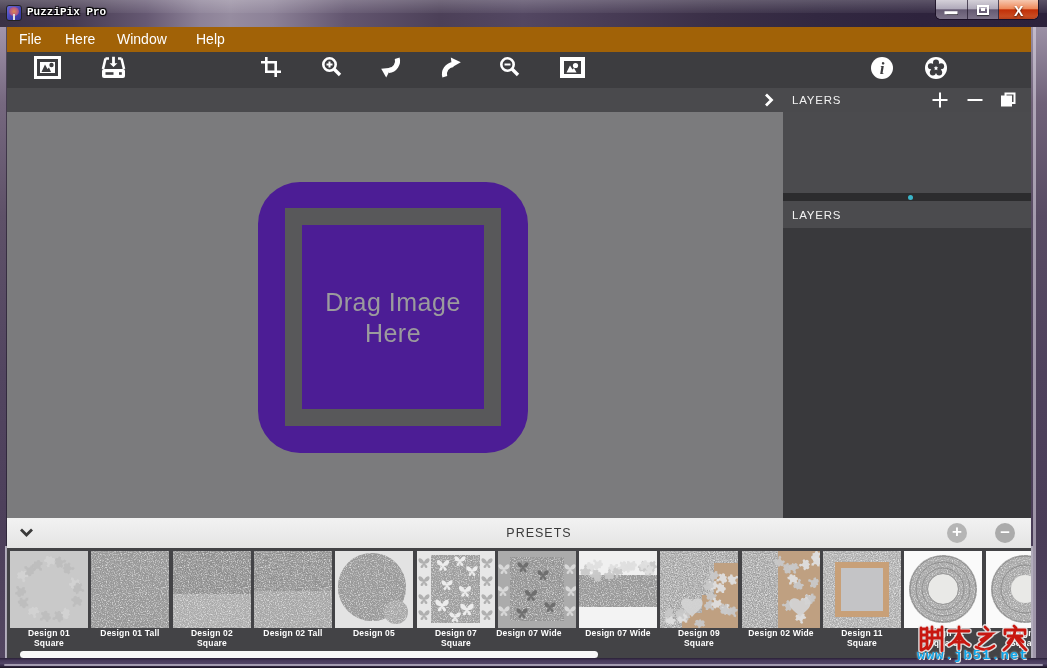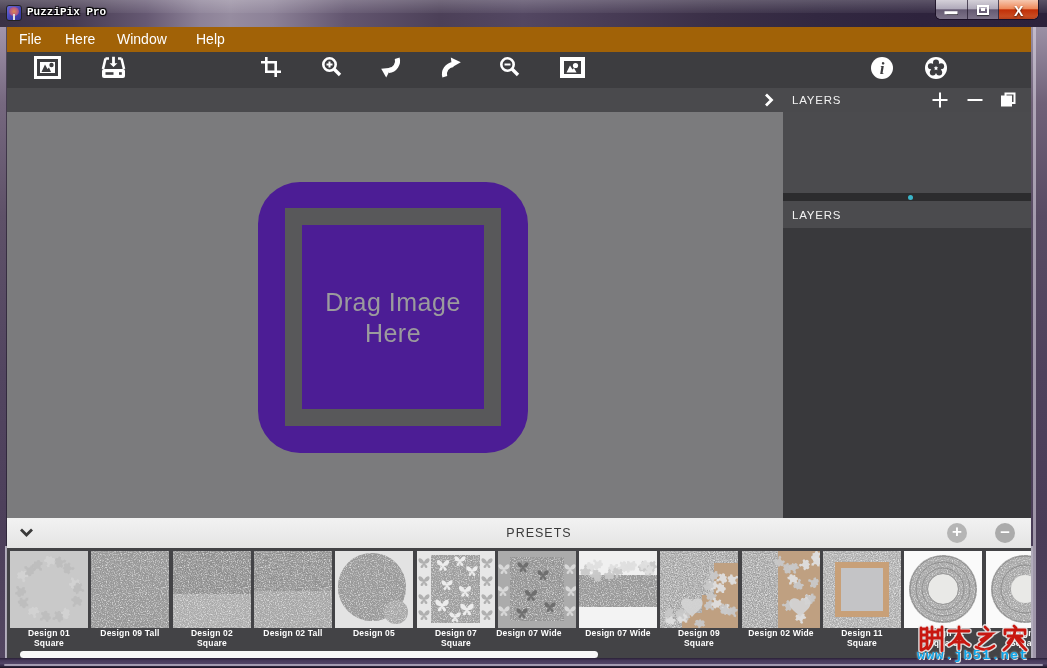--- a/index.html
+++ b/index.html
@@ -296,21 +296,21 @@
           <use href="#pc" transform="translate(12,25) rotate(302) scale(0.95)" fill="#d4d4d4" opacity="0.8"></use>
           <use href="#pc" transform="translate(20,19) rotate(83) scale(0.95)" fill="#bcbcbc" opacity="0.9"></use>
           <use href="#pc" transform="translate(27,15) rotate(276) scale(0.95)" fill="#bcbcbc" opacity="0.9"></use>
         </svg></div>
 <div class="cap" style="left:-8px">Design 01<br>Square</div>
 <div class="thumb" style="left:84px;width:78px"><svg width="78" height="77" viewBox="0 0 78 77" preserveAspectRatio="xMinYMin slice">
           <rect width="78" height="77" fill="#969696"></rect>
           <rect width="78" height="77" filter="url(#nzA)"></rect>
           <rect width="78" height="77" filter="url(#nzB)"></rect>
         </svg></div>
-<div class="cap" style="left:73px">Design 09 Tall</div>
+<div class="cap" style="left:73px">Design 01 Tall</div>
 <div class="thumb" style="left:166px;width:78px"><svg width="78" height="77" viewBox="0 0 78 77" preserveAspectRatio="xMinYMin slice">
           <rect width="78" height="77" fill="#898989"></rect>
           <rect width="78" height="77" filter="url(#nzA)"></rect>
           <rect width="78" height="77" filter="url(#nzB)"></rect>
           <rect y="43" width="78" height="34" fill="#b6b6b6"></rect>
           <g clip-path="url(#crb)">
             <rect width="78" height="77" filter="url(#nzA)" opacity="0.55"></rect>
             <rect width="78" height="77" filter="url(#nzB)"></rect>
           </g>
         </svg></div>

